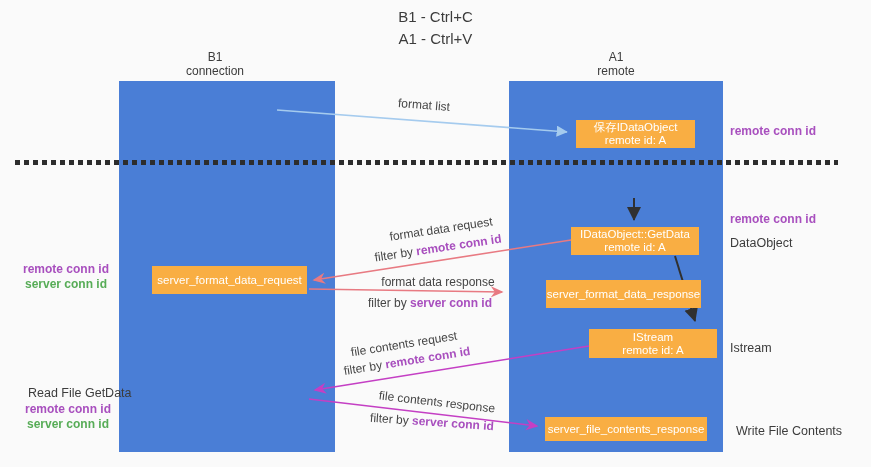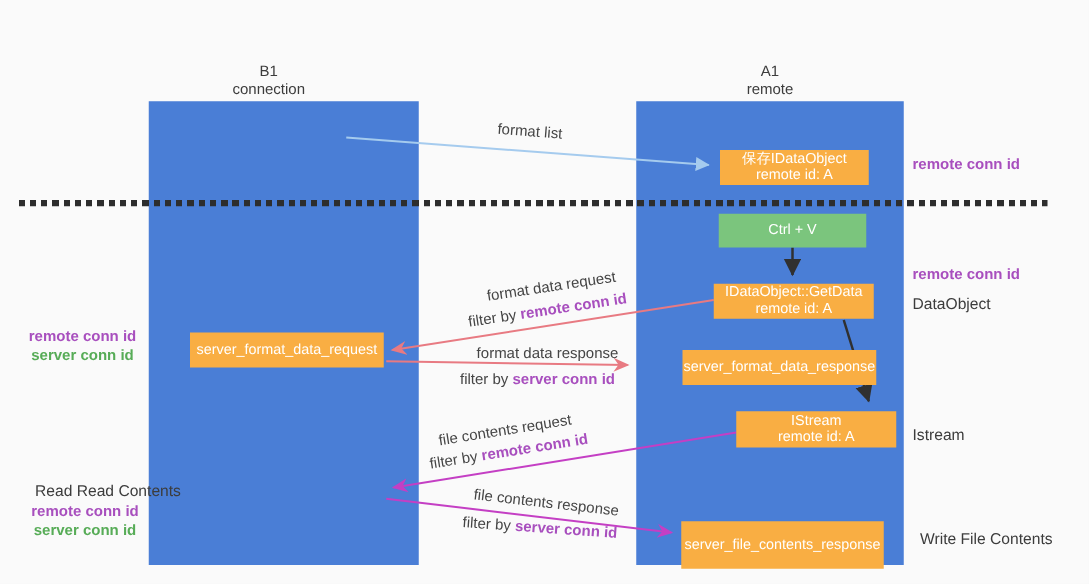--- a/index.html
+++ b/index.html
@@ -61,20 +61,24 @@
   .conn-block{
     position:absolute;text-align:center;
     font-size:12px;line-height:15px;white-space:nowrap;
   }
 </style>
 </head>
 <body>
 
 <div class="stage">
 
+  <div class="title">
+    <div>B1 - Ctrl+C</div>
+    <div>A1 - Ctrl+V</div>
+  </div>
 
   <div class="lane-header" style="left:215px;top:50px;">
     <div>B1</div>
     <div>connection</div>
   </div>
   <div class="lane-header" style="left:616px;top:50px;">
     <div>A1</div>
     <div>remote</div>
   </div>
 
@@ -106,44 +110,41 @@
     <line x1="589" y1="346" x2="315" y2="390" stroke="#c43fc4" stroke-width="1.6" marker-end="url(#mMagenta)"></line>
     <line x1="309" y1="399" x2="537" y2="426" stroke="#c43fc4" stroke-width="1.6" marker-end="url(#mMagenta)"></line>
   </svg>
 
 
   <div class="node orange" style="left:576px;top:120px;width:119px;height:28px;">
     <span>保存IDataObject</span>
     <span>remote id: A</span>
   </div>
 
-  <div class="node green" style="left:575px;top:171px;width:118px;height:27px;">
-    <span>Ctrl + V</span>
-  </div>
 
   <div class="node orange" style="left:571px;top:227px;width:128px;height:28px;">
     <span>IDataObject::GetData</span>
     <span>remote id: A</span>
   </div>
 
   <div class="node orange" style="left:152px;top:266px;width:155px;height:28px;">
     <span>server_format_data_request</span>
   </div>
 
   <div class="node orange" style="left:510px;top:280px;width:155px;height:28px;margin-left:36px;">
     <span>server_format_data_response</span>
   </div>
 
   <div class="node orange" style="left:589px;top:329px;width:128px;height:29px;">
     <span>IStream</span>
     <span>remote id: A</span>
   </div>
 
 
-  <div class="node orange" style="left:545px;top:417px;width:162px;height:38px;">
+  <div class="node orange" style="left:545px;top:417px;width:162px;height:24px;">
     <span>server_file_contents_response</span>
   </div>
 
   <div class="alabel" style="left:424px;top:105px;transform:translate(-50%,-50%) rotate(4.5deg);">
     <span>format list</span>
   </div>
 
   <div class="alabel" style="left:441px;top:229px;transform:translate(-50%,-50%) rotate(-8.5deg);">
     <span>format data request</span>
   </div>
@@ -176,19 +177,19 @@
   <div class="side-label purple" style="left:730px;top:212px;">remote conn id</div>
   <div class="side-label" style="left:730px;top:236px;font-size:12.5px;text-align:right;">DataObject</div>
   <div class="side-label" style="left:730px;top:341px;font-size:12.5px;">Istream</div>
   <div class="side-label" style="left:736px;top:424px;font-size:12.5px;">Write File Contents</div>
 
   <div class="conn-block" style="left:20px;top:262px;width:92px;">
     <div class="hl-purple">remote conn id</div>
     <div class="hl-green">server conn id</div>
   </div>
 
-  <div class="side-label" style="left:28px;top:386px;font-size:12.5px;">Read Read Contents</div>
+  <div class="side-label" style="left:28px;top:386px;font-size:12.5px;">Read File GetData</div>
   <div class="conn-block" style="left:22px;top:402px;width:92px;">
     <div class="hl-purple">remote conn id</div>
     <div class="hl-green">server conn id</div>
   </div>
 
 </div>
 
 </body></html>

